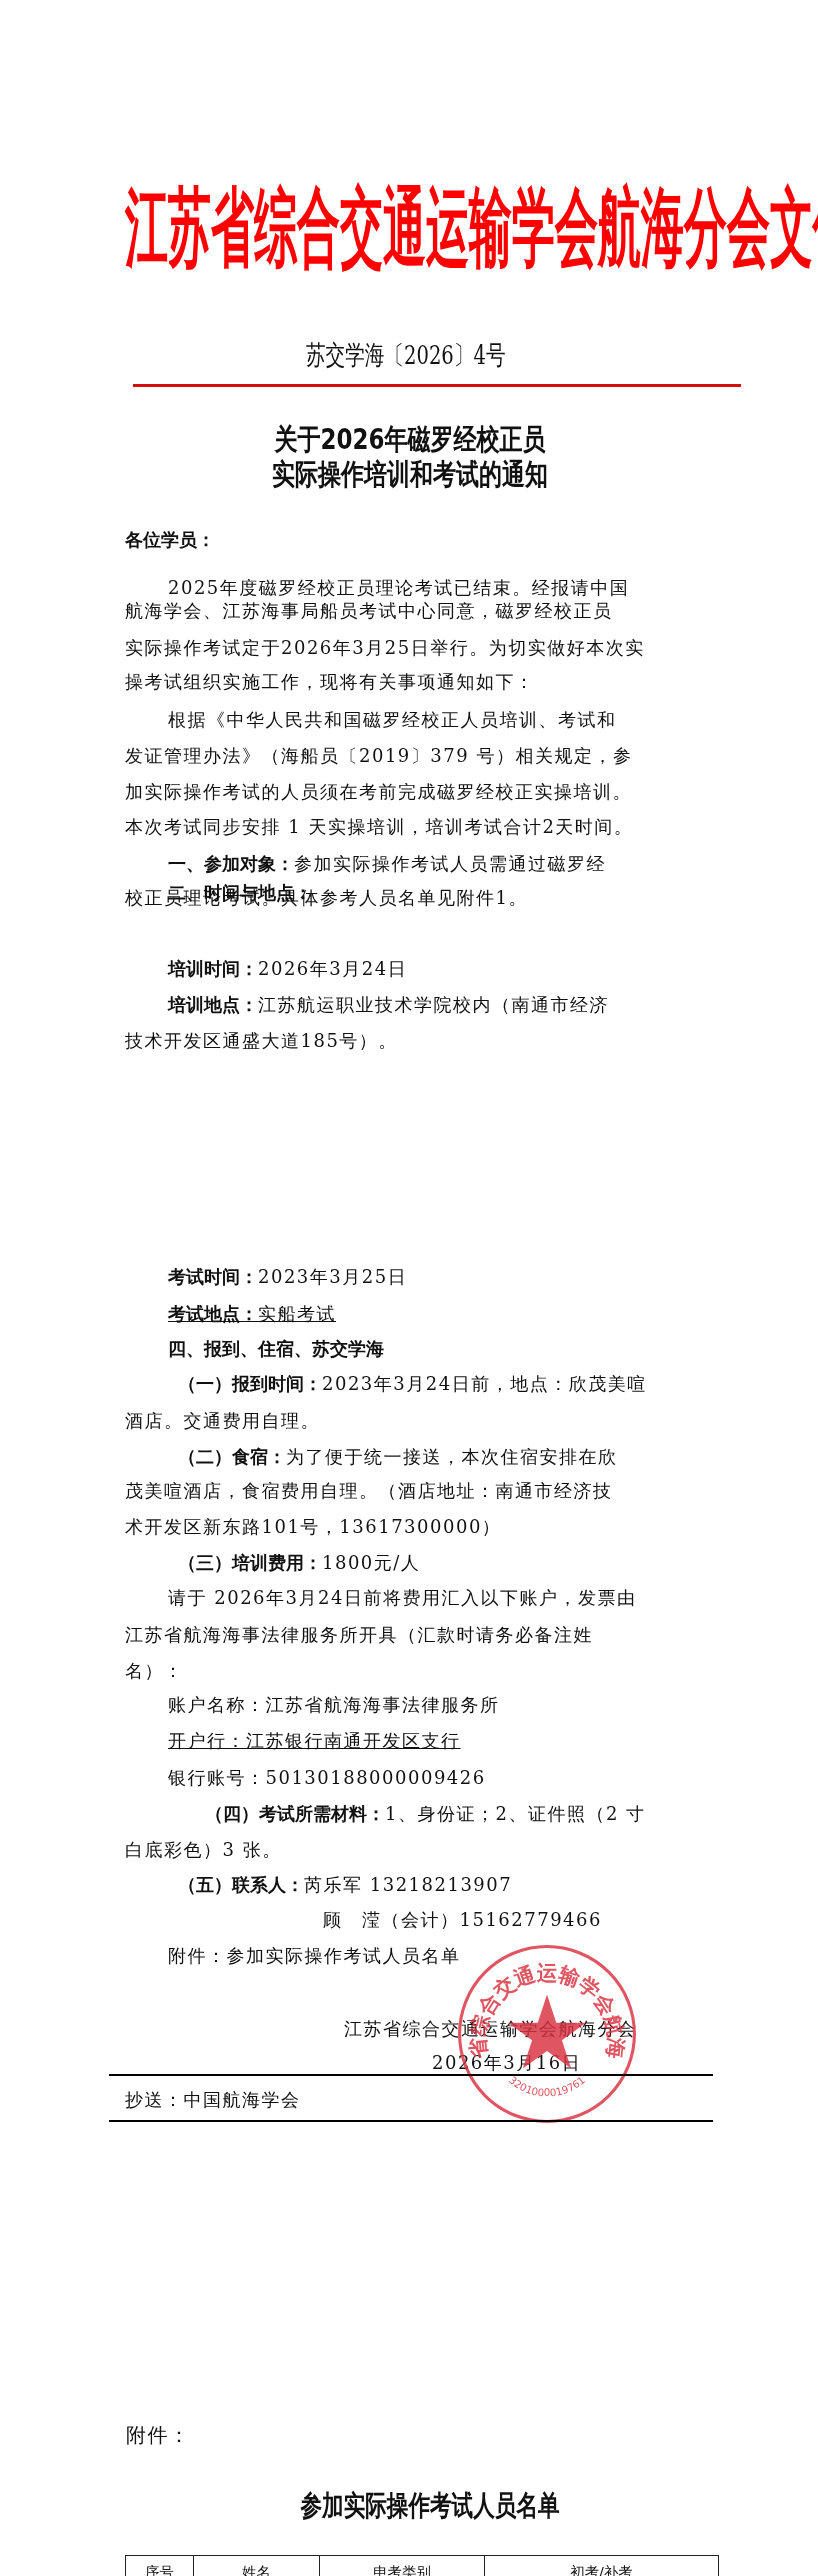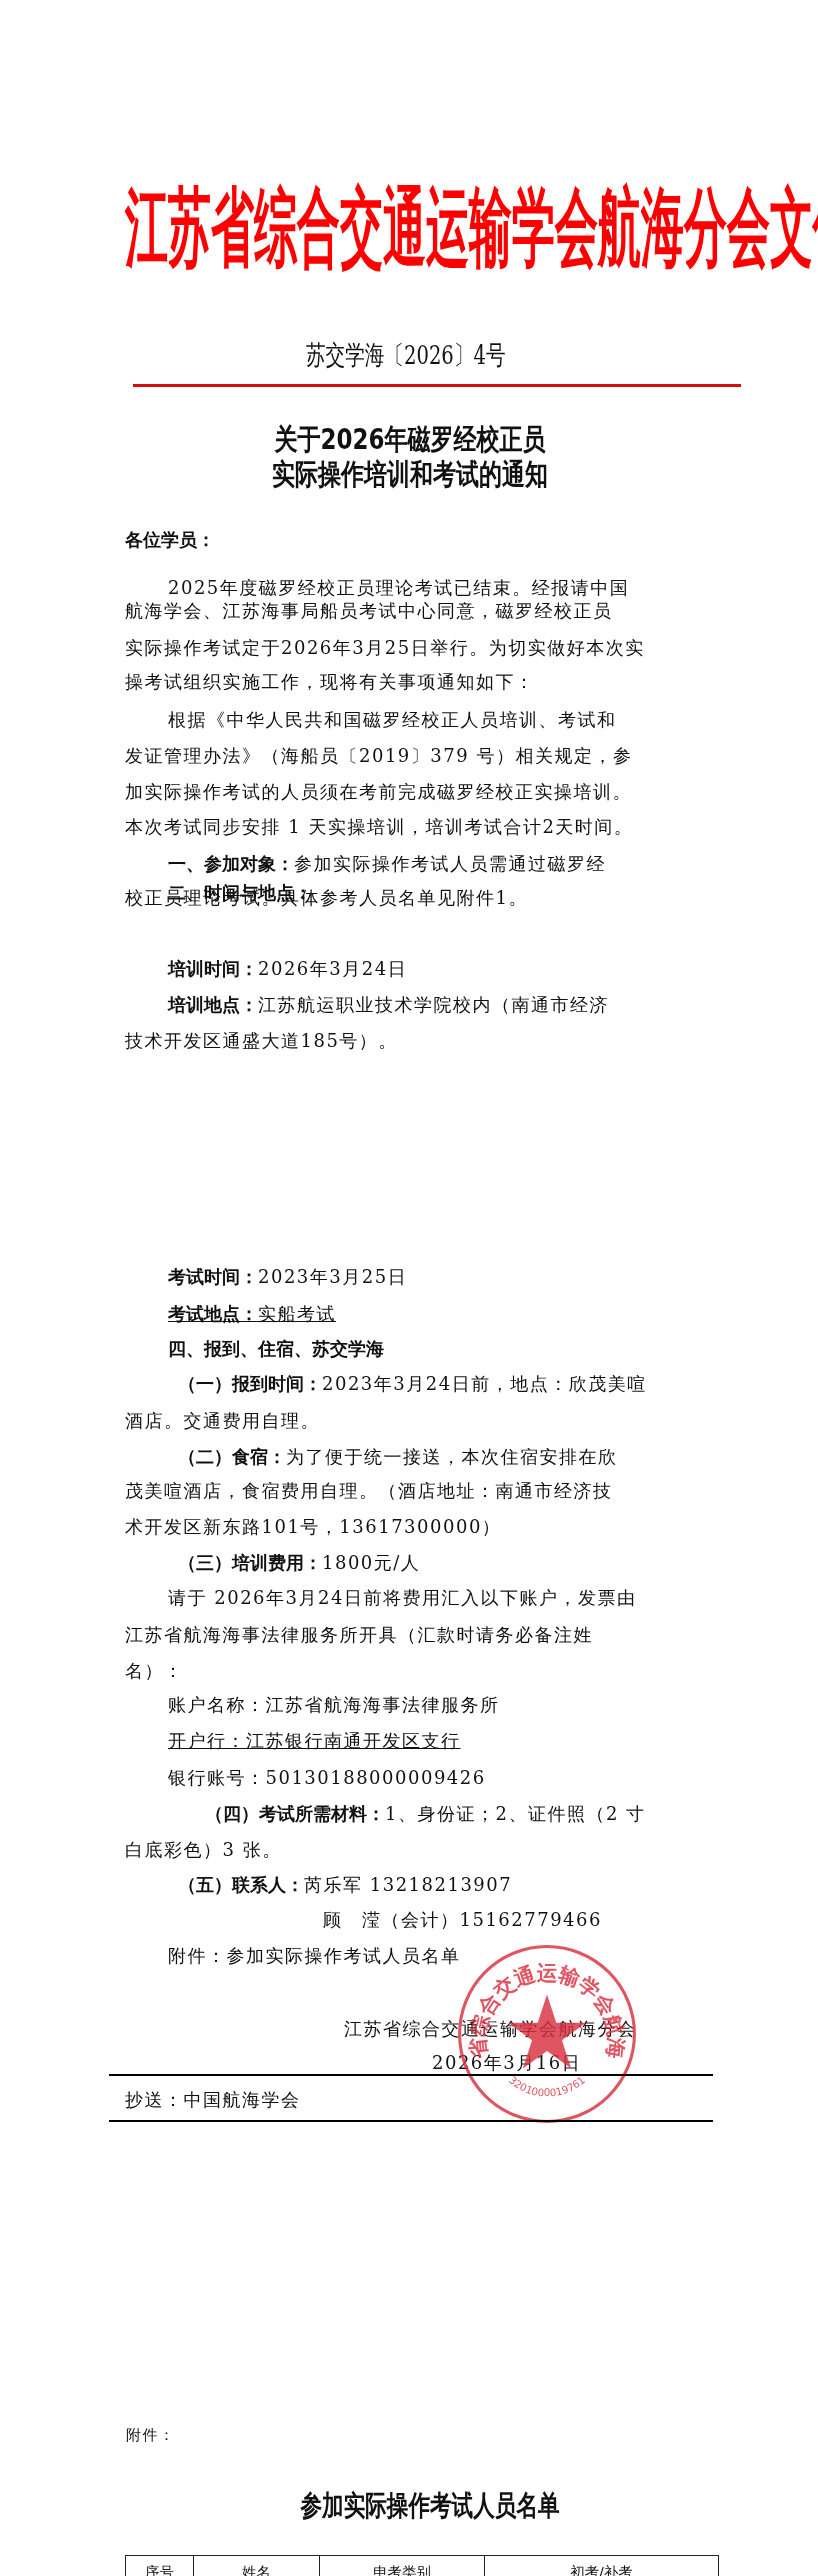--- a/index.html
+++ b/index.html
@@ -123,21 +123,21 @@
   </text>
   <text font-size="20" fill="#d9303f" font-family="DejaVu Sans, sans-serif">
     <textPath href="#codeArc" startOffset="50%" text-anchor="middle">3201000019761</textPath>
   </text>
 </svg>
 
 <div class="abs rule-black" style="left:109px; top:2074px; width:604px;"></div>
 <div class="abs line" style="top:2087px;">抄送：中国航海学会</div>
 <div class="abs rule-black" style="left:109px; top:2120px; width:604px;"></div>
 
-<div class="abs line" style="top:2422px; left:126px; font-size:15px;">附件：</div>
+<div class="abs line" style="top:2422px; left:126px; font-size:20px;">附件：</div>
 <div class="abs attach-title" style="top:2493px;">参加实际操作考试人员名单</div>
 
 <table class="roster">
   <colgroup>
     <col style="width:68px">
       <col style="width:126px">
       <col style="width:165px">
       <col style="width:234px">
   </colgroup>
   <thead>

